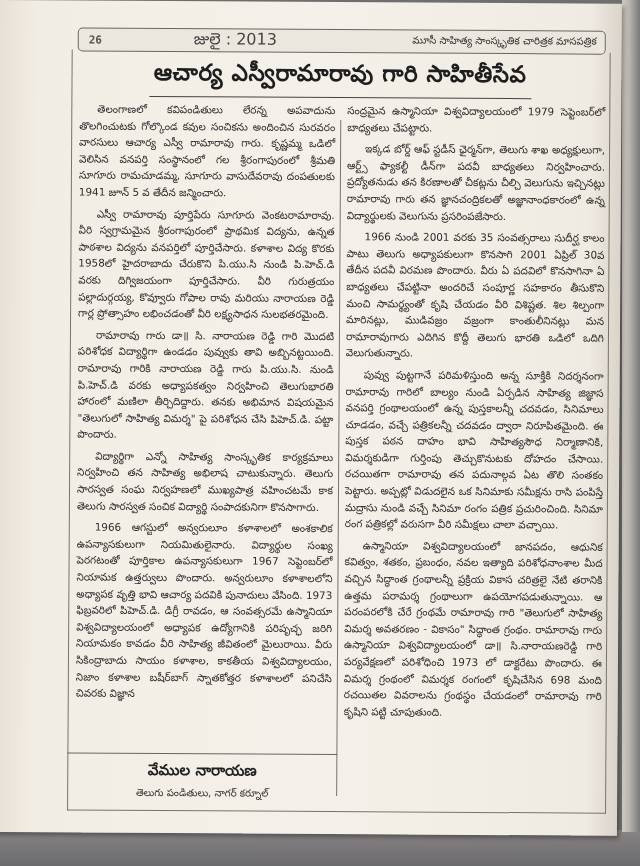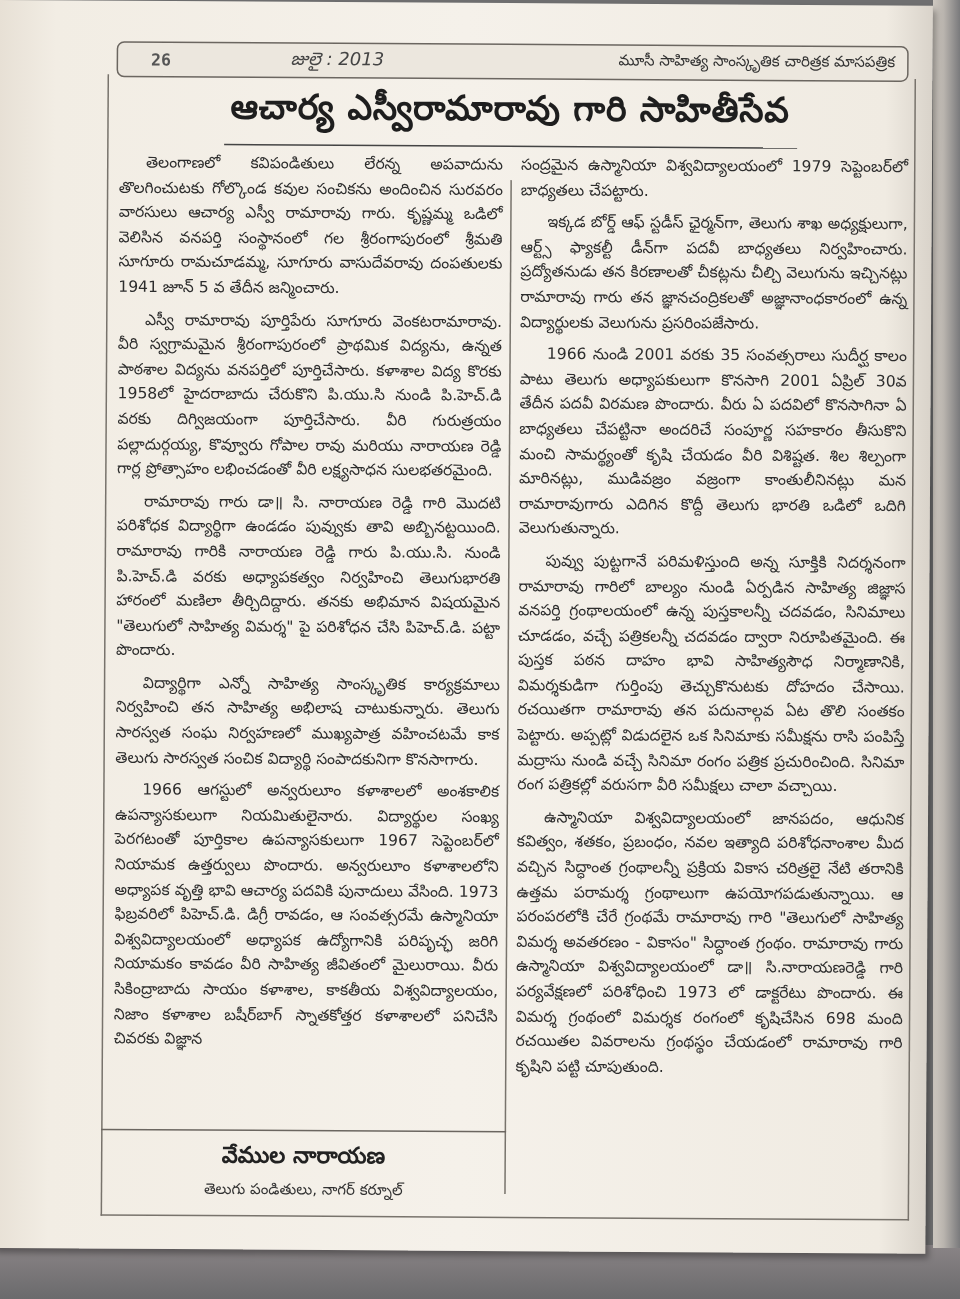--- a/index.html
+++ b/index.html
@@ -23,22 +23,22 @@
     position: absolute; left: 622px; top: 0; width: 18px; height: 832px;
     background: linear-gradient(90deg, #cfc9c1, #b9b4ae 40%, #7a7a7c);
   }
   .header-bar {
     position: absolute; left: 78px; top: 27px; width: 526px; height: 22px;
     border: 1px solid #6b6660; border-radius: 5px;
     background: #ece7de;
     display: flex; align-items: center;
     font-size: 11px; color: #333;
   }
-  .header-bar .page-num { position: absolute; left: 22px; font-family: "DejaVu Sans Mono", monospace; font-weight: bold; color: #555; font-size: 11px; }
-  .header-bar .date { position: absolute; left: 115px; color: #444; font-size: 12px; font-style: italic; }
+  .header-bar .page-num { position: absolute; left: 10px; font-family: "DejaVu Sans Mono", monospace; font-weight: bold; color: #555; font-size: 11px; }
+  .header-bar .date { position: absolute; left: 115px; color: #444; font-size: 16px; }
   .header-bar .mag { position: absolute; right: 8px; color: #333; font-size: 10px; }
   .frame {
     position: absolute; left: 72px; top: 49px; width: 537px; height: 760px;
     border: 1px solid #78736c; border-top: none;
   }
   .title {
     position: absolute; left: 72px; top: 58px; width: 537px; text-align: center;
     font-size: 23px; font-weight: bold; color: #1e1e1e; letter-spacing: 0.5px;
   }
   .title-rule {

